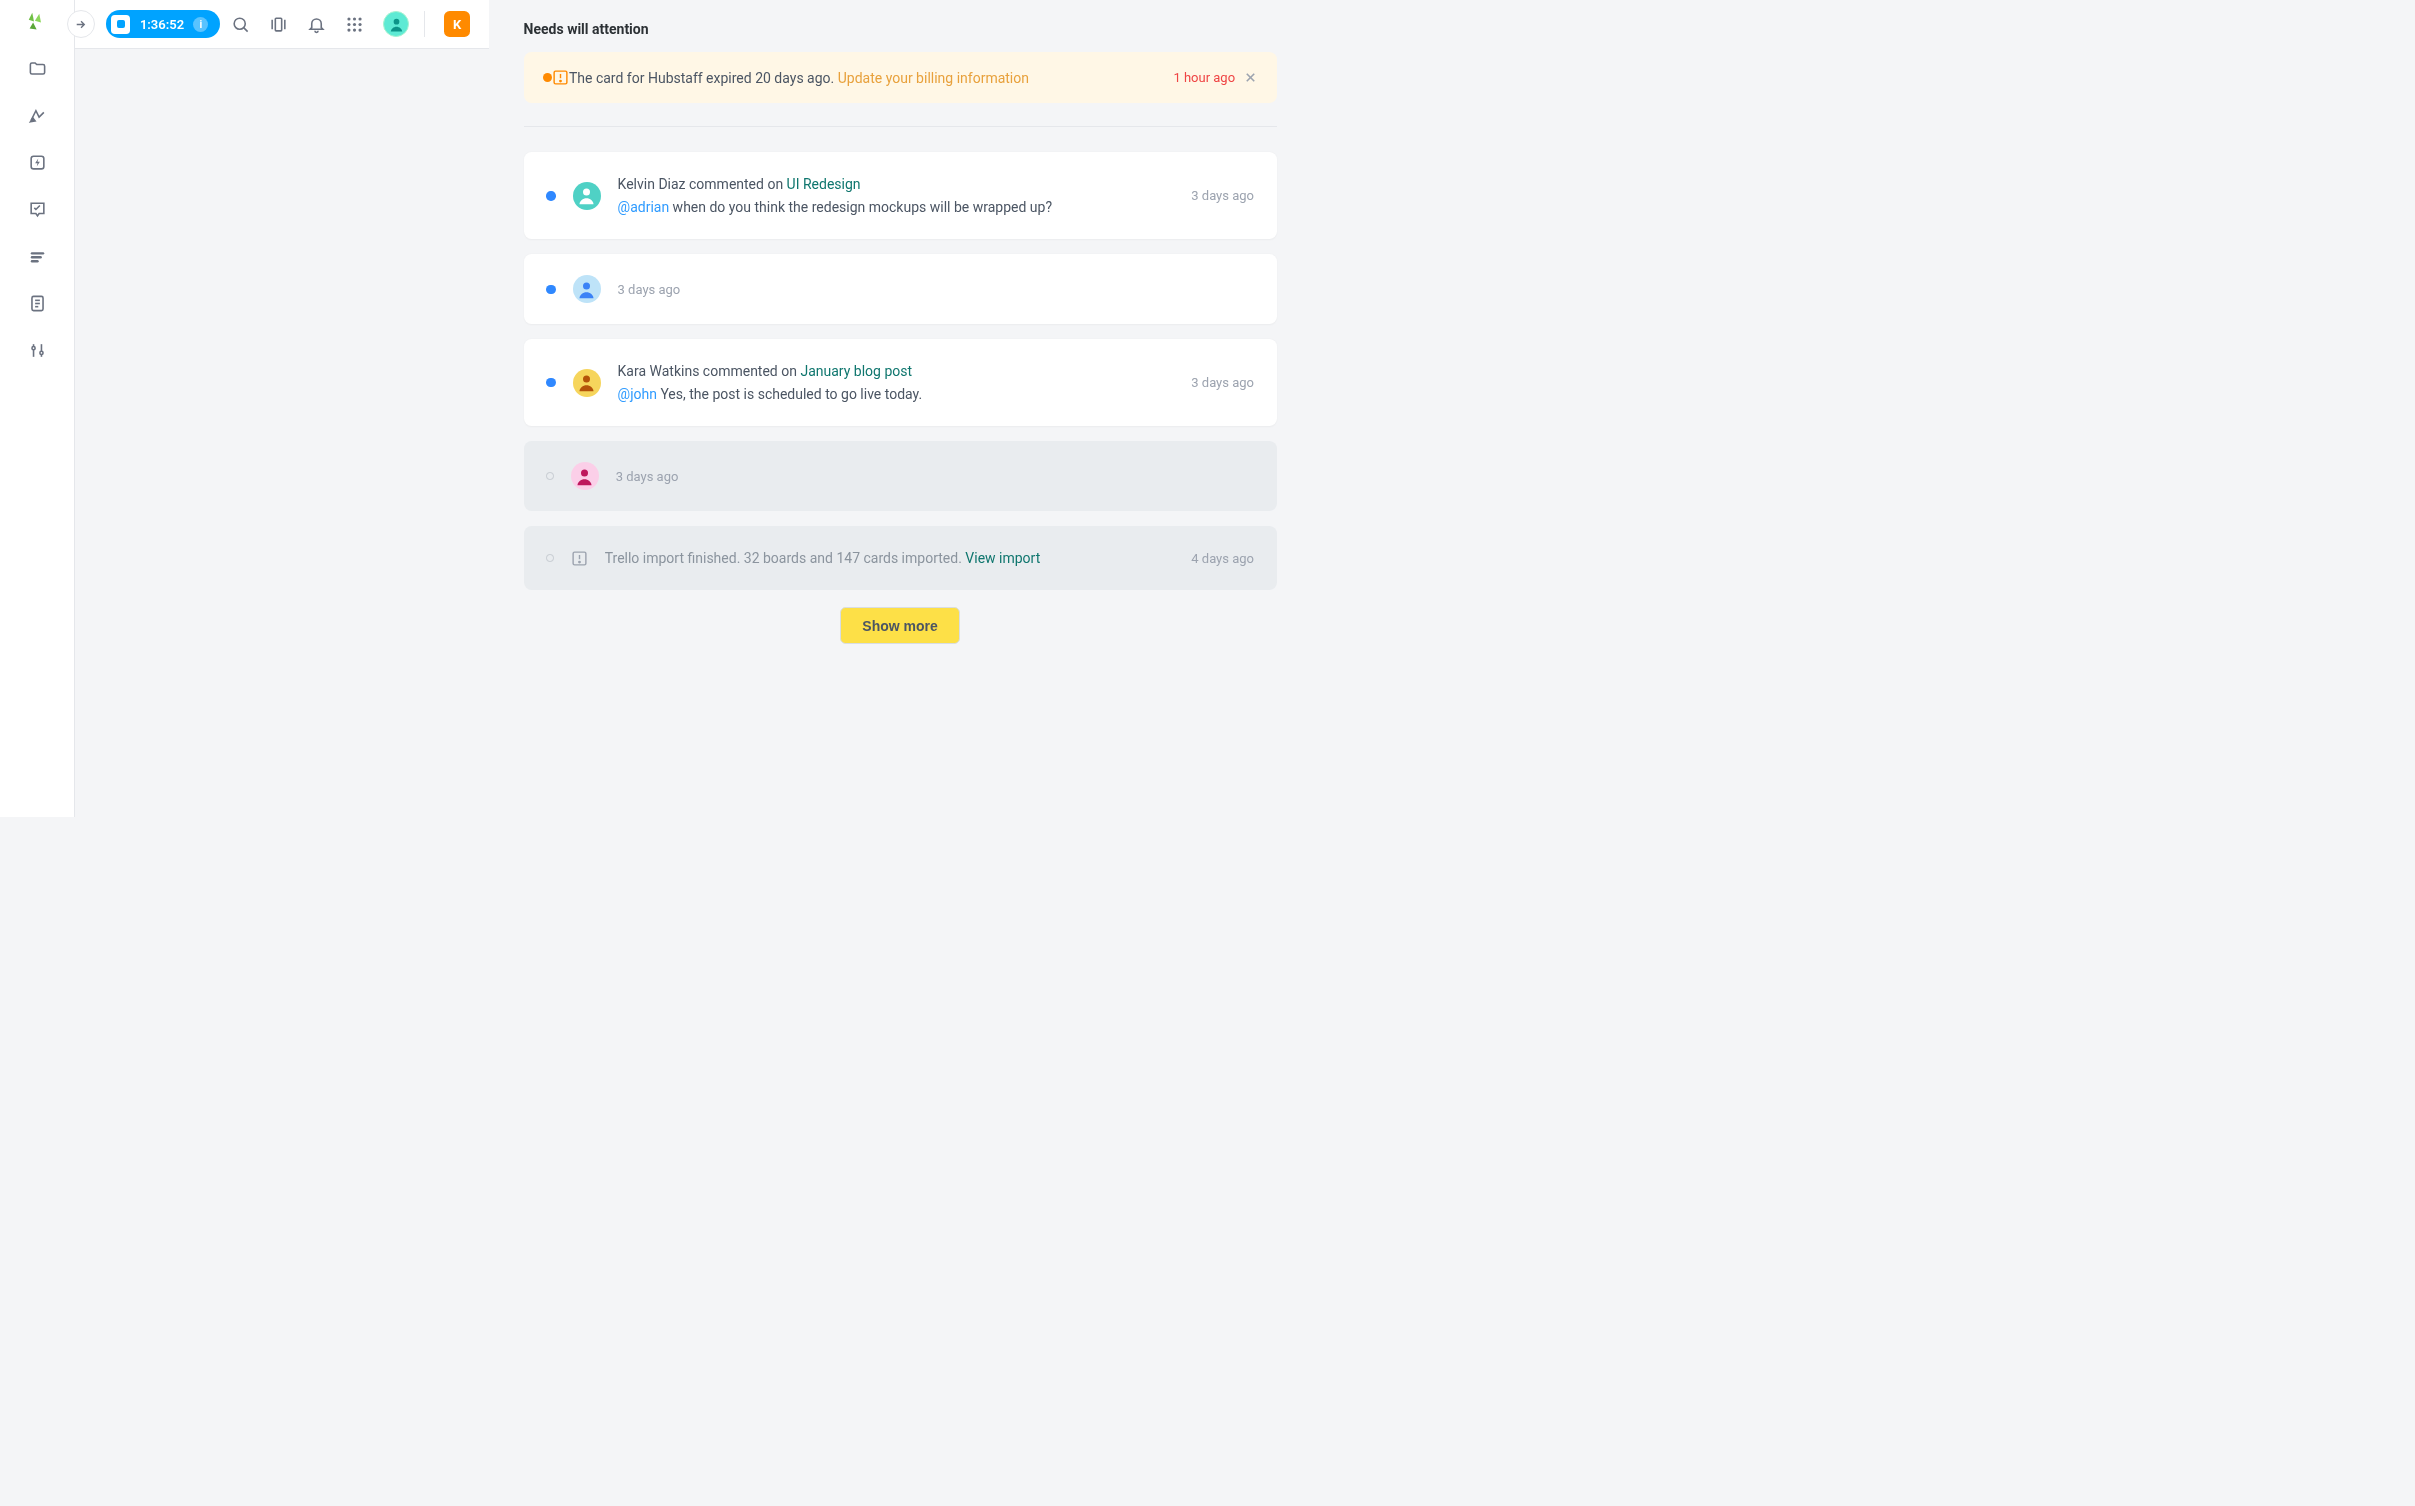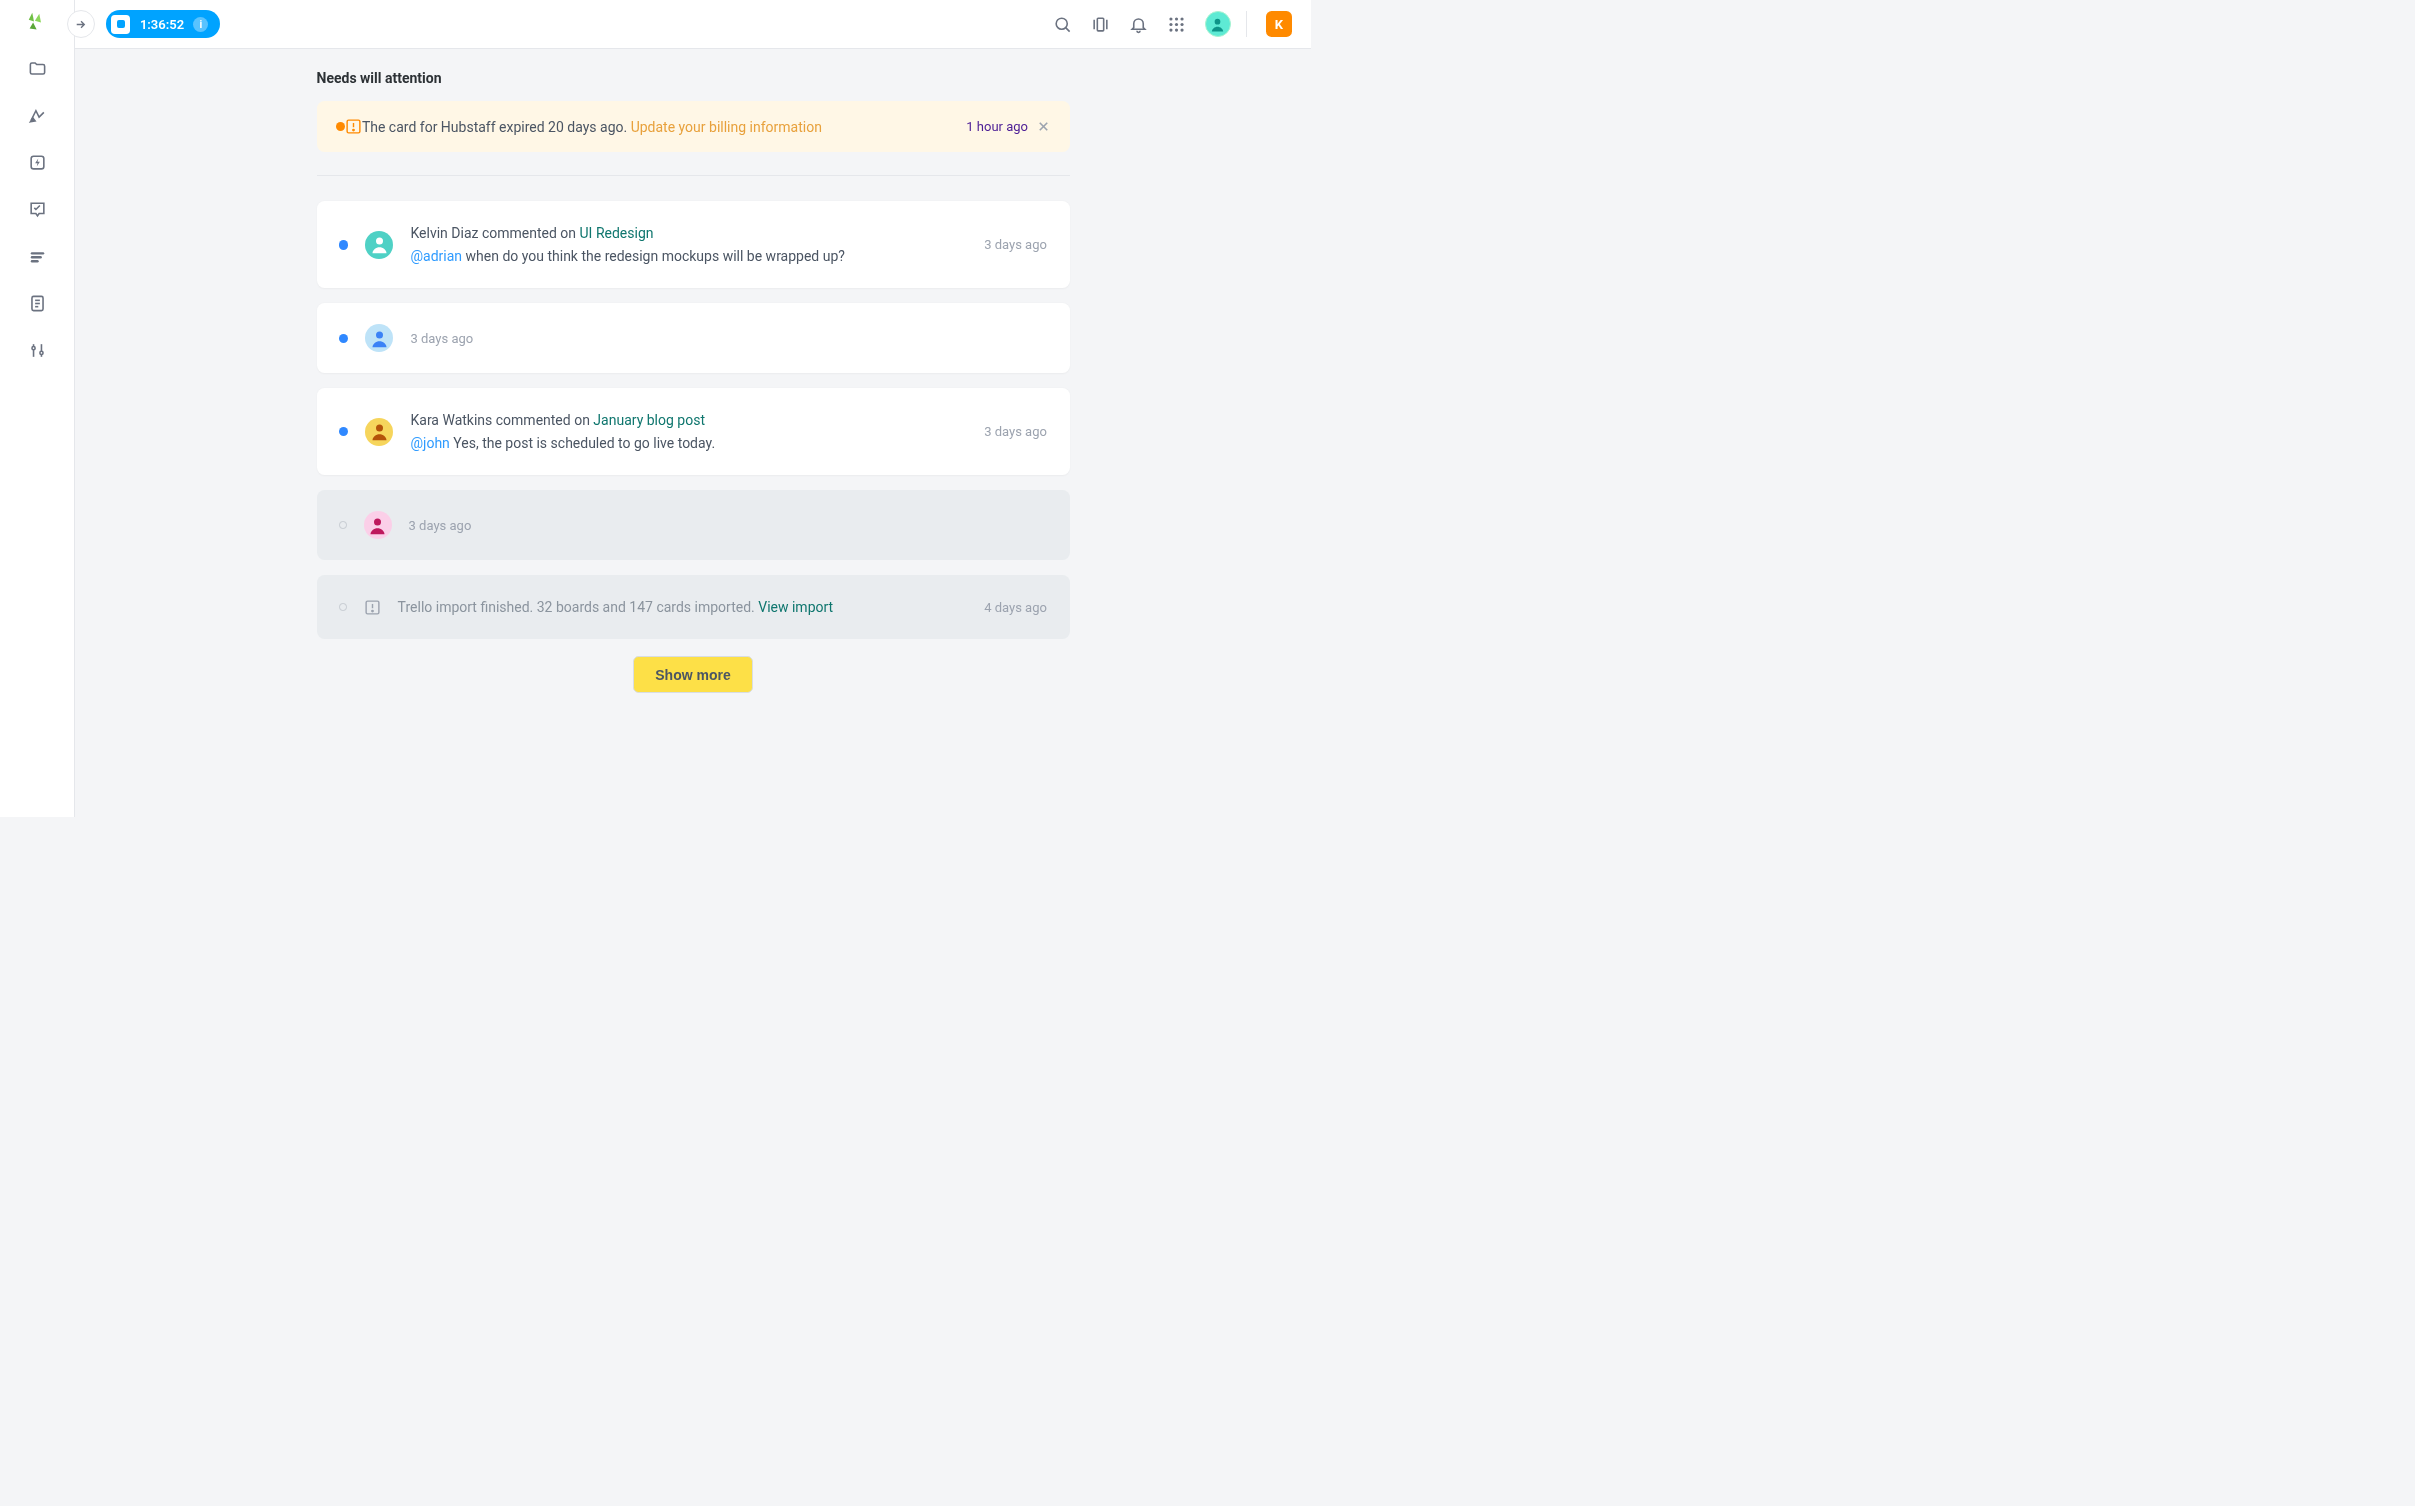--- a/index.html
+++ b/index.html
@@ -29,21 +29,21 @@
 }
 .sidebar-icon {
   width: 21px; height: 21px;
   color: #6b7280;
   cursor: pointer;
   display: flex; align-items: center; justify-content: center;
 }
 .sidebar-icon svg { width: 19px; height: 19px; }
 
 
-.main { flex: 1; display: flex; flex-direction: column; }
+.main { flex: 1; display: flex; flex-direction: row; }
 
 
 .topbar {
   height: 49px;
   background: #fff;
   border-bottom: 0.9px solid #e5e7eb;
   display: flex;
   align-items: center;
   padding: 0 19px 0 5.6px;
   gap: 11.3px;
@@ -187,21 +187,21 @@
 .dot-hollow { background: transparent; border: 1.9px solid #c5cad0; width: 7.5px; height: 7.5px; }
 .alert-icon {
   color: #ff8a00;
   width: 17px; height: 17px;
   flex-shrink: 0;
 }
 .alert-text { color: #4b5563; }
 .alert-link { color: #e8a13c; cursor: pointer; }
 .alert-time {
   margin-left: auto;
-  color: #4c1d95;
+  color: #ef4444;
   font-size: 13px;
 }
 .alert-close {
   color: #9ca3af;
   cursor: pointer;
   width: 15px; height: 15px;
   margin-left: 7.5px;
 }
 
 

